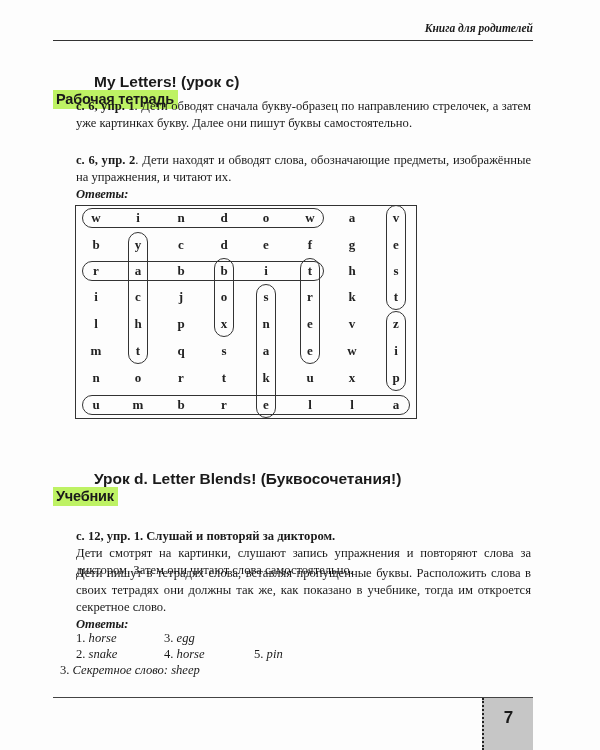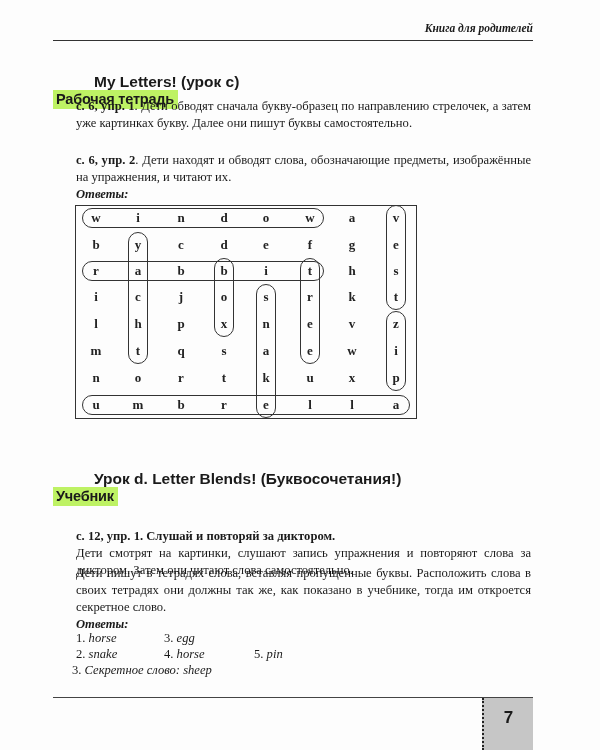--- a/index.html
+++ b/index.html
@@ -160,20 +160,20 @@
   <span class="answers-label">Ответы:</span>
 </div>
 
 <div class="abs ans-grid" style="left:76px; top:630px; width:300px; height:34px;">
   <div class="abs" style="left:0; top:0;"><span>1.</span> <i>horse</i></div>
   <div class="abs" style="left:0; top:16px;"><span>2.</span> <i>snake</i></div>
   <div class="abs" style="left:88px; top:0;"><span>3.</span> <i>egg</i></div>
   <div class="abs" style="left:88px; top:16px;"><span>4.</span> <i>horse</i></div>
   <div class="abs" style="left:178px; top:16px;"><span>5.</span> <i>pin</i></div>
 </div>
-<div class="abs ans-grid" style="left:72px; top:662px;text-align:center;">
+<div class="abs ans-grid" style="left:60px; top:662px;text-align:center;">
   <span>3.</span> <i>Секретное слово: sheep</i>
 </div>
 
 <div class="abs foot-rule"></div>
 <div class="abs page-box">
   <div class="page-num">7</div>
 </div>
 
 </body></html>

